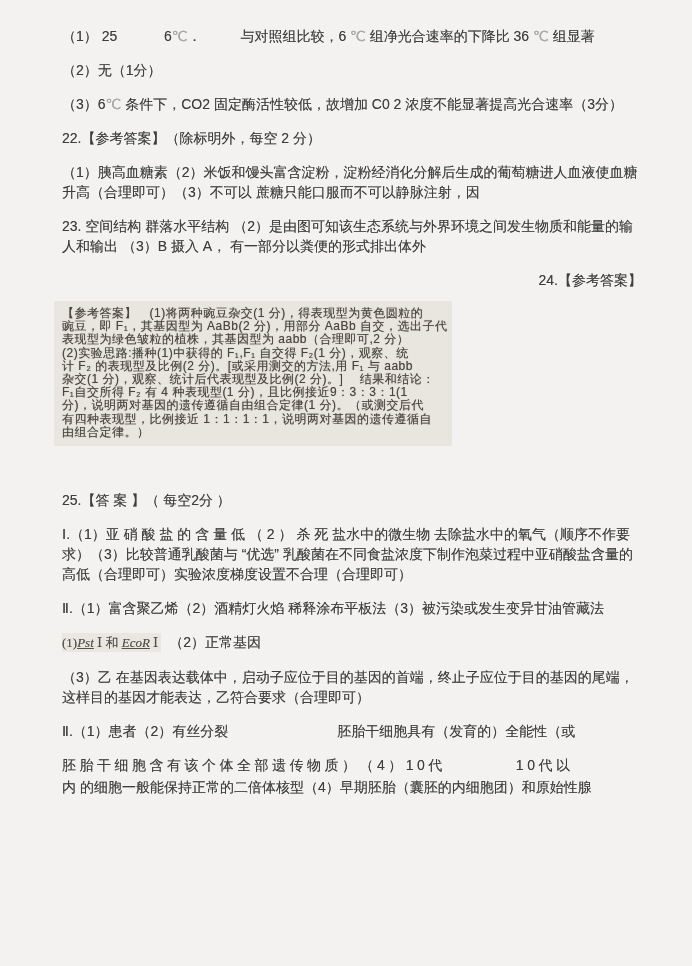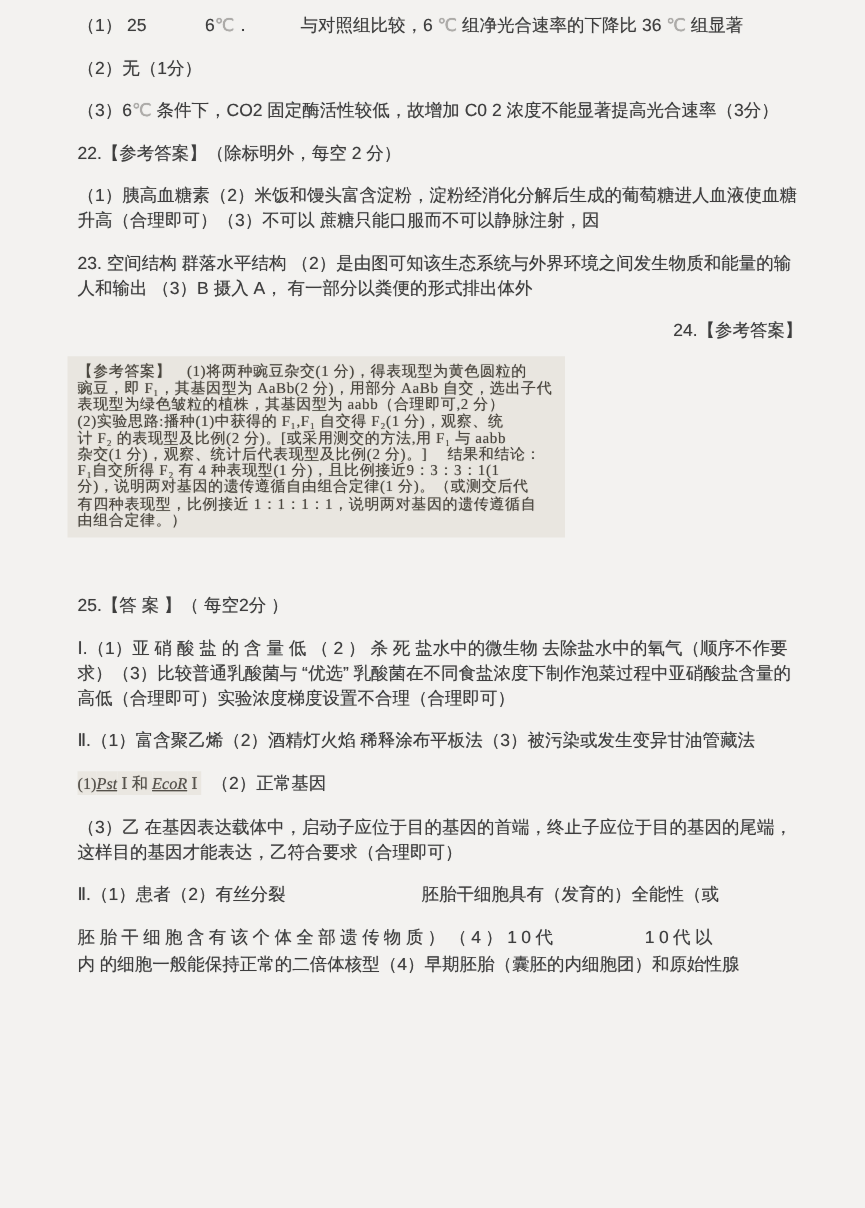--- a/index.html
+++ b/index.html
@@ -6,42 +6,42 @@
   body{
     width:692px;height:966px;
     background:#f3f2f0;
     overflow:hidden;
     font-family:"Liberation Sans","DejaVu Sans",sans-serif;
     color:#3e3e3e;
   }
   .doc{
     box-sizing:border-box;
     width:692px;height:720px;
-    padding:10px 50px 10px 62px;
+    padding:26px 50px 10px 62px;
     font-size:14px;
     line-height:20px;
     text-shadow:0 0 0.6px rgba(62,62,62,0.55);
   }
   .doc p{
     margin:0 0 14px 0;
     white-space:pre-wrap;
   }
   .muted{color:#aeaca9;}
   .spread{letter-spacing:3.5px;}
   .tight{margin-bottom:2px !important;}
   .pre-box{margin-bottom:6px !important;text-align:right;}
   
   .scan-box{
     box-sizing:border-box;
     width:398px;
     margin:11px 0 44px -8px;
     padding:6px 8px 7px 8px;
     background:#e9e6e0;
     color:#4a463e;
-    font-family:Liberation Serif, serif;
+    font-family:Liberation Sans, sans-serif;
     font-size:12px;
     line-height:13.2px;
     letter-spacing:0.5px;
     text-shadow:0 0 0.8px rgba(74,70,62,0.6);
   }
   .scan-box div{white-space:pre;}
   
   .scan-inline{
     background:#eae7e1;
     color:#55514a;

